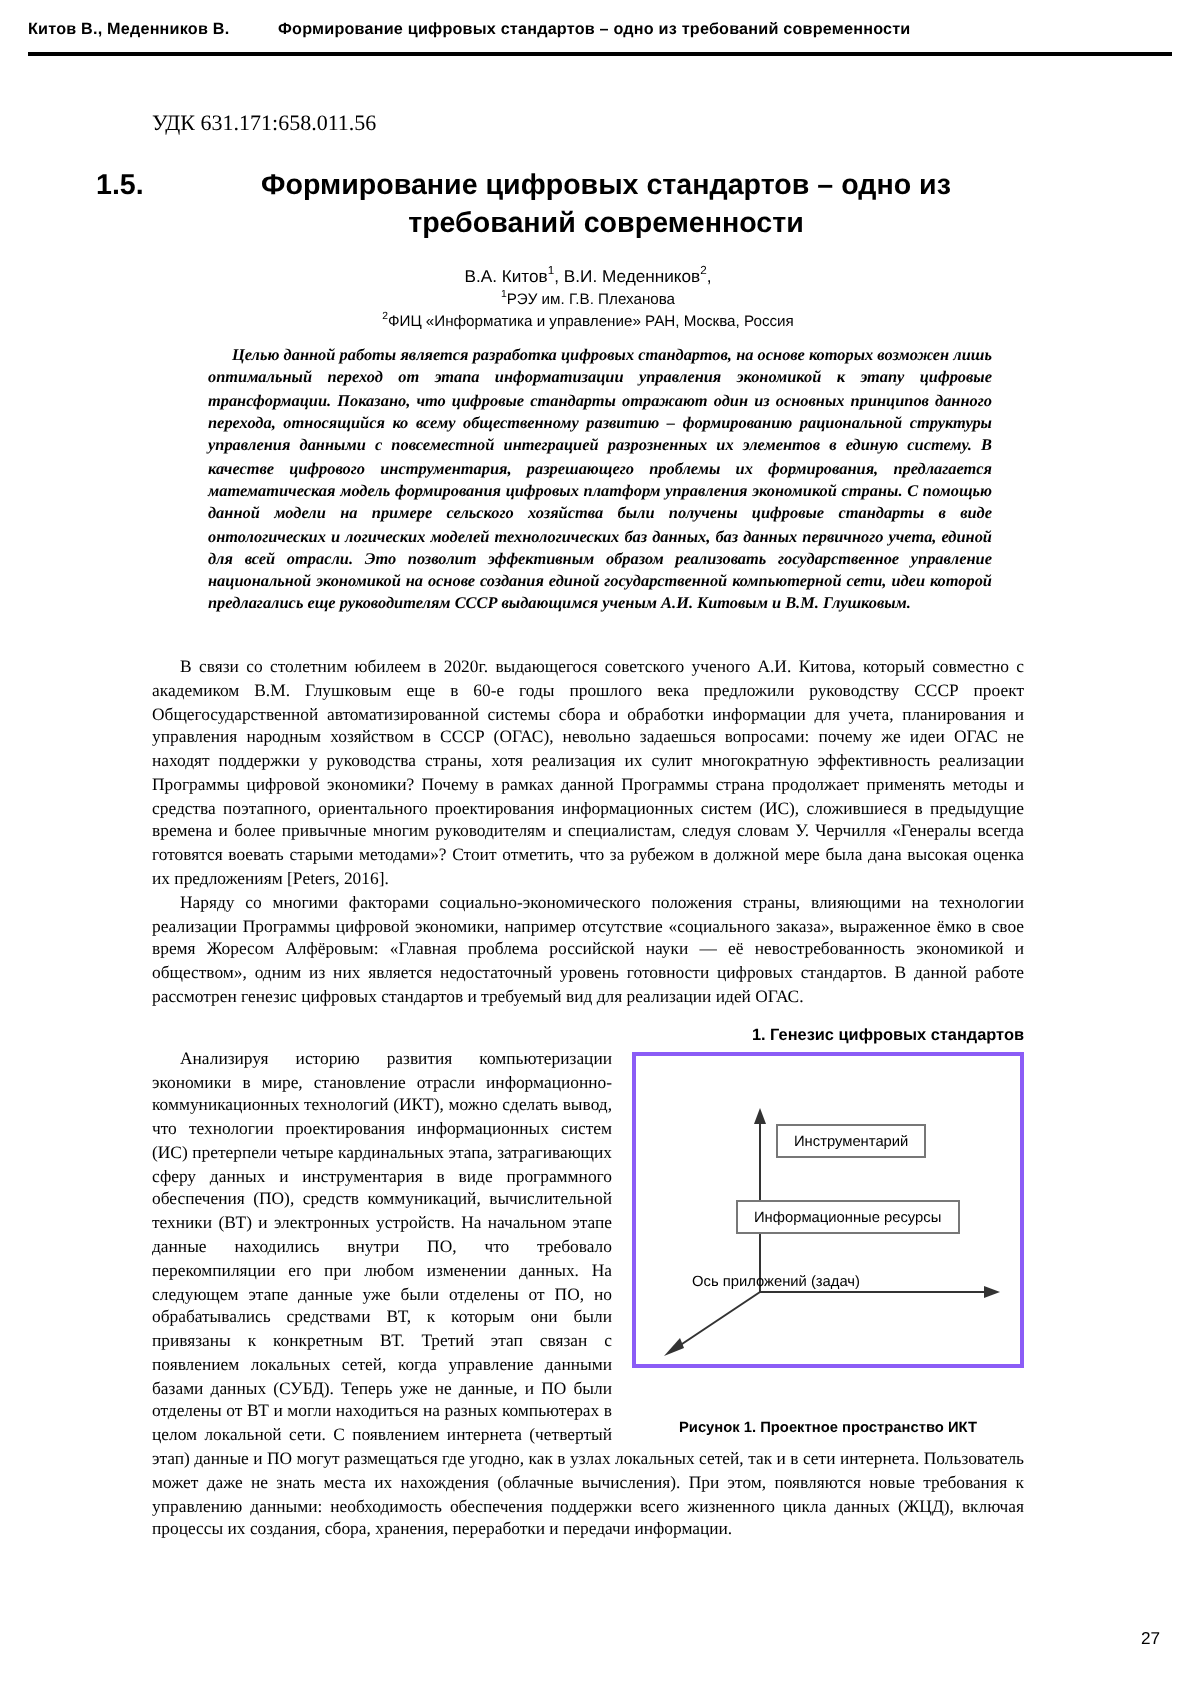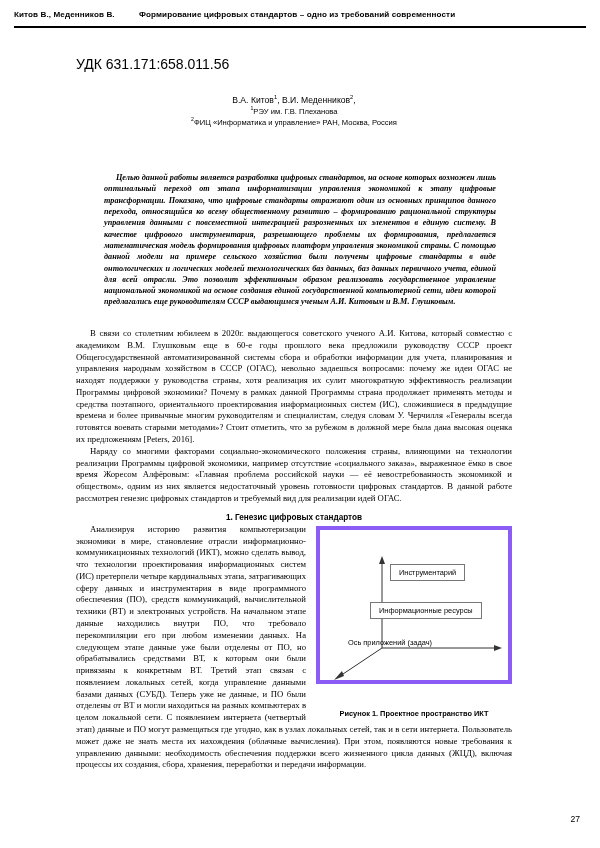--- a/index.html
+++ b/index.html
@@ -50,22 +50,22 @@
     width: 572px;
     height: 1.6px;
     background: #000;
   }
 
   
   .udc {
     position: absolute;
     top: 56px;
     left: 76px;
-    font-family: Liberation Sans, sans-serif;
-    font-size: 14px;
+    font-family: Liberation Serif, serif;
+    font-size: 11px;
   }
 
   
   .title-block {
     position: absolute;
     top: 84px;
     left: 76px;
     width: 436px;
   }
   .paper-title {
@@ -123,21 +123,21 @@
     font-family: "Liberation Sans", sans-serif;
     font-size: 8.4px;
     font-weight: bold;
     text-align: center;
     margin: 0 0 2px 0;
   }
   .h-sub {
     font-family: "Liberation Sans", sans-serif;
     font-size: 8.2px;
     font-weight: bold;
-    text-align: center;
+    text-align: right;
     margin: 8px 0 2px 0;
   }
   p.t {
     font-size: 8.7px;
     line-height: 1.355;
     text-align: justify;
     text-indent: 14px;
     margin: 0;
     hyphens: auto;
   }
@@ -145,21 +145,21 @@
   
   .figwrap {
     float: right;
     width: 196px;
     margin: 2px 0 2px 10px;
     shape-margin: 6px;
   }
   .figure-box {
     width: 196px;
     height: 158px;
-    border: 4px solid #8b5cf6;
+    border: 2px solid #8b5cf6;
     position: relative;
     background: #fff;
     box-sizing: border-box;
   }
   .fig-label {
     position: absolute;
     border: 1px solid #777;
     background: #fff;
     font-family: "Liberation Sans", sans-serif;
     font-size: 7.4px;
@@ -190,20 +190,24 @@
 
   <div class="running-head">
     <span class="authors">Китов В., Меденников В.</span>
     <span class="title">Формирование цифровых стандартов – одно из требований современности</span>
   </div>
   <div class="head-rule"></div>
 
   <div class="udc">УДК 631.171:658.011.56</div>
 
   <div class="title-block">
+    <h1 class="paper-title">
+      <span class="sec-num">1.5.</span>
+      <span>Формирование цифровых стандартов – одно из требований современности</span>
+    </h1>
     <div class="authors-line">В.А. Китов<sup>1</sup>, В.И. Меденников<sup>2</sup>,</div>
     <div class="affil"><sup>1</sup>РЭУ им. Г.В. Плеханова</div>
     <div class="affil"><sup>2</sup>ФИЦ «Информатика и управление» РАН, Москва, Россия</div>
   </div>
 
   <div class="abstract">Целью данной работы является разработка цифровых стандартов, на основе которых возможен лишь оптимальный переход от этапа информатизации управления экономикой к этапу цифровые трансформации. Показано, что цифровые стандарты отражают один из основных принципов данного перехода, относящийся ко всему общественному развитию – формированию рациональной структуры управления данными с повсеместной интеграцией разрозненных их элементов в единую систему. В качестве цифрового инструментария, разрешающего проблемы их формирования, предлагается математическая модель формирования цифровых платформ управления экономикой страны. С помощью данной модели на примере сельского хозяйства были получены цифровые стандарты в виде онтологических и логических моделей технологических баз данных, баз данных первичного учета, единой для всей отрасли. Это позволит эффективным образом реализовать государственное управление национальной экономикой на основе создания единой государственной компьютерной сети, идеи которой предлагались еще руководителям СССР выдающимся ученым А.И. Китовым и В.М. Глушковым.</div>
 
   <div class="body">
 
     <p class="t">В связи со столетним юбилеем в 2020г. выдающегося советского ученого А.И. Китова, который совместно с академиком В.М. Глушковым еще в 60-е годы прошлого века предложили руководству СССР проект Общегосударственной автоматизированной системы сбора и обработки информации для учета, планирования и управления народным хозяйством в СССР (ОГАС), невольно задаешься вопросами: почему же идеи ОГАС не находят поддержки у руководства страны, хотя реализация их сулит многократную эффективность реализации Программы цифровой экономики? Почему в рамках данной Программы страна продолжает применять методы и средства поэтапного, ориентального проектирования информационных систем (ИС), сложившиеся в предыдущие времена и более привычные многим руководителям и специалистам, следуя словам У. Черчилля «Генералы всегда готовятся воевать старыми методами»? Стоит отметить, что за рубежом в должной мере была дана высокая оценка их предложениям [Peters, 2016].</p>

